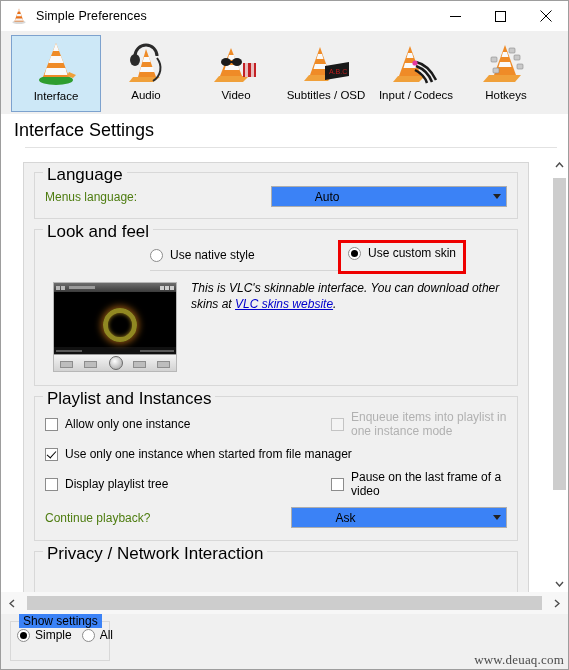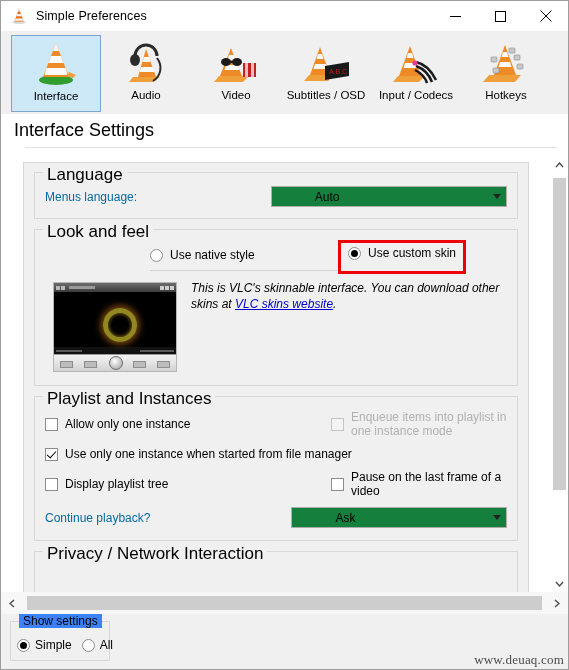--- a/index.html
+++ b/index.html
@@ -158,26 +158,26 @@
     padding: 0 4px;
     font-size: 17px;
     color: #000;
   }
   .row {
     display: flex;
     align-items: center;
     margin-bottom: 8px;
   }
   .row:last-child { margin-bottom: 0; }
-  .lbl { font-size: 12px; color: #0369a1; }
+  .lbl { font-size: 12px; color: #4d7c0f; }
 
   
   .combo {
     height: 21px;
-    background: #15803d;
+    background: #3b82f6;
     border: 1px solid #adadad;
     display: flex;
     align-items: center;
     box-sizing: border-box;
     cursor: default;
     position: relative;
     padding-left: 37px;
   }
   .combo-text {
     padding-left: 6px;
@@ -459,21 +459,21 @@
   .ss-title {
     position: absolute;
     top: -8px; left: 8px;
     background: #3b82f6;
     padding: 0 4px;
     font-size: 12px;
   }
   .ss-row {
     display: flex;
     align-items: center;
-    margin-top: 16px;
+    margin-top: 6px;
     padding-left: 6px;
   }
   .ss-row .ctl { margin-right: 10px; }
   .ss-row .ctl-label { margin-left: 5px; }
   .watermark {
     position: absolute;
     right: 4px;
     bottom: 1px;
     font-size: 13px;
     color: #4c4c4c;

